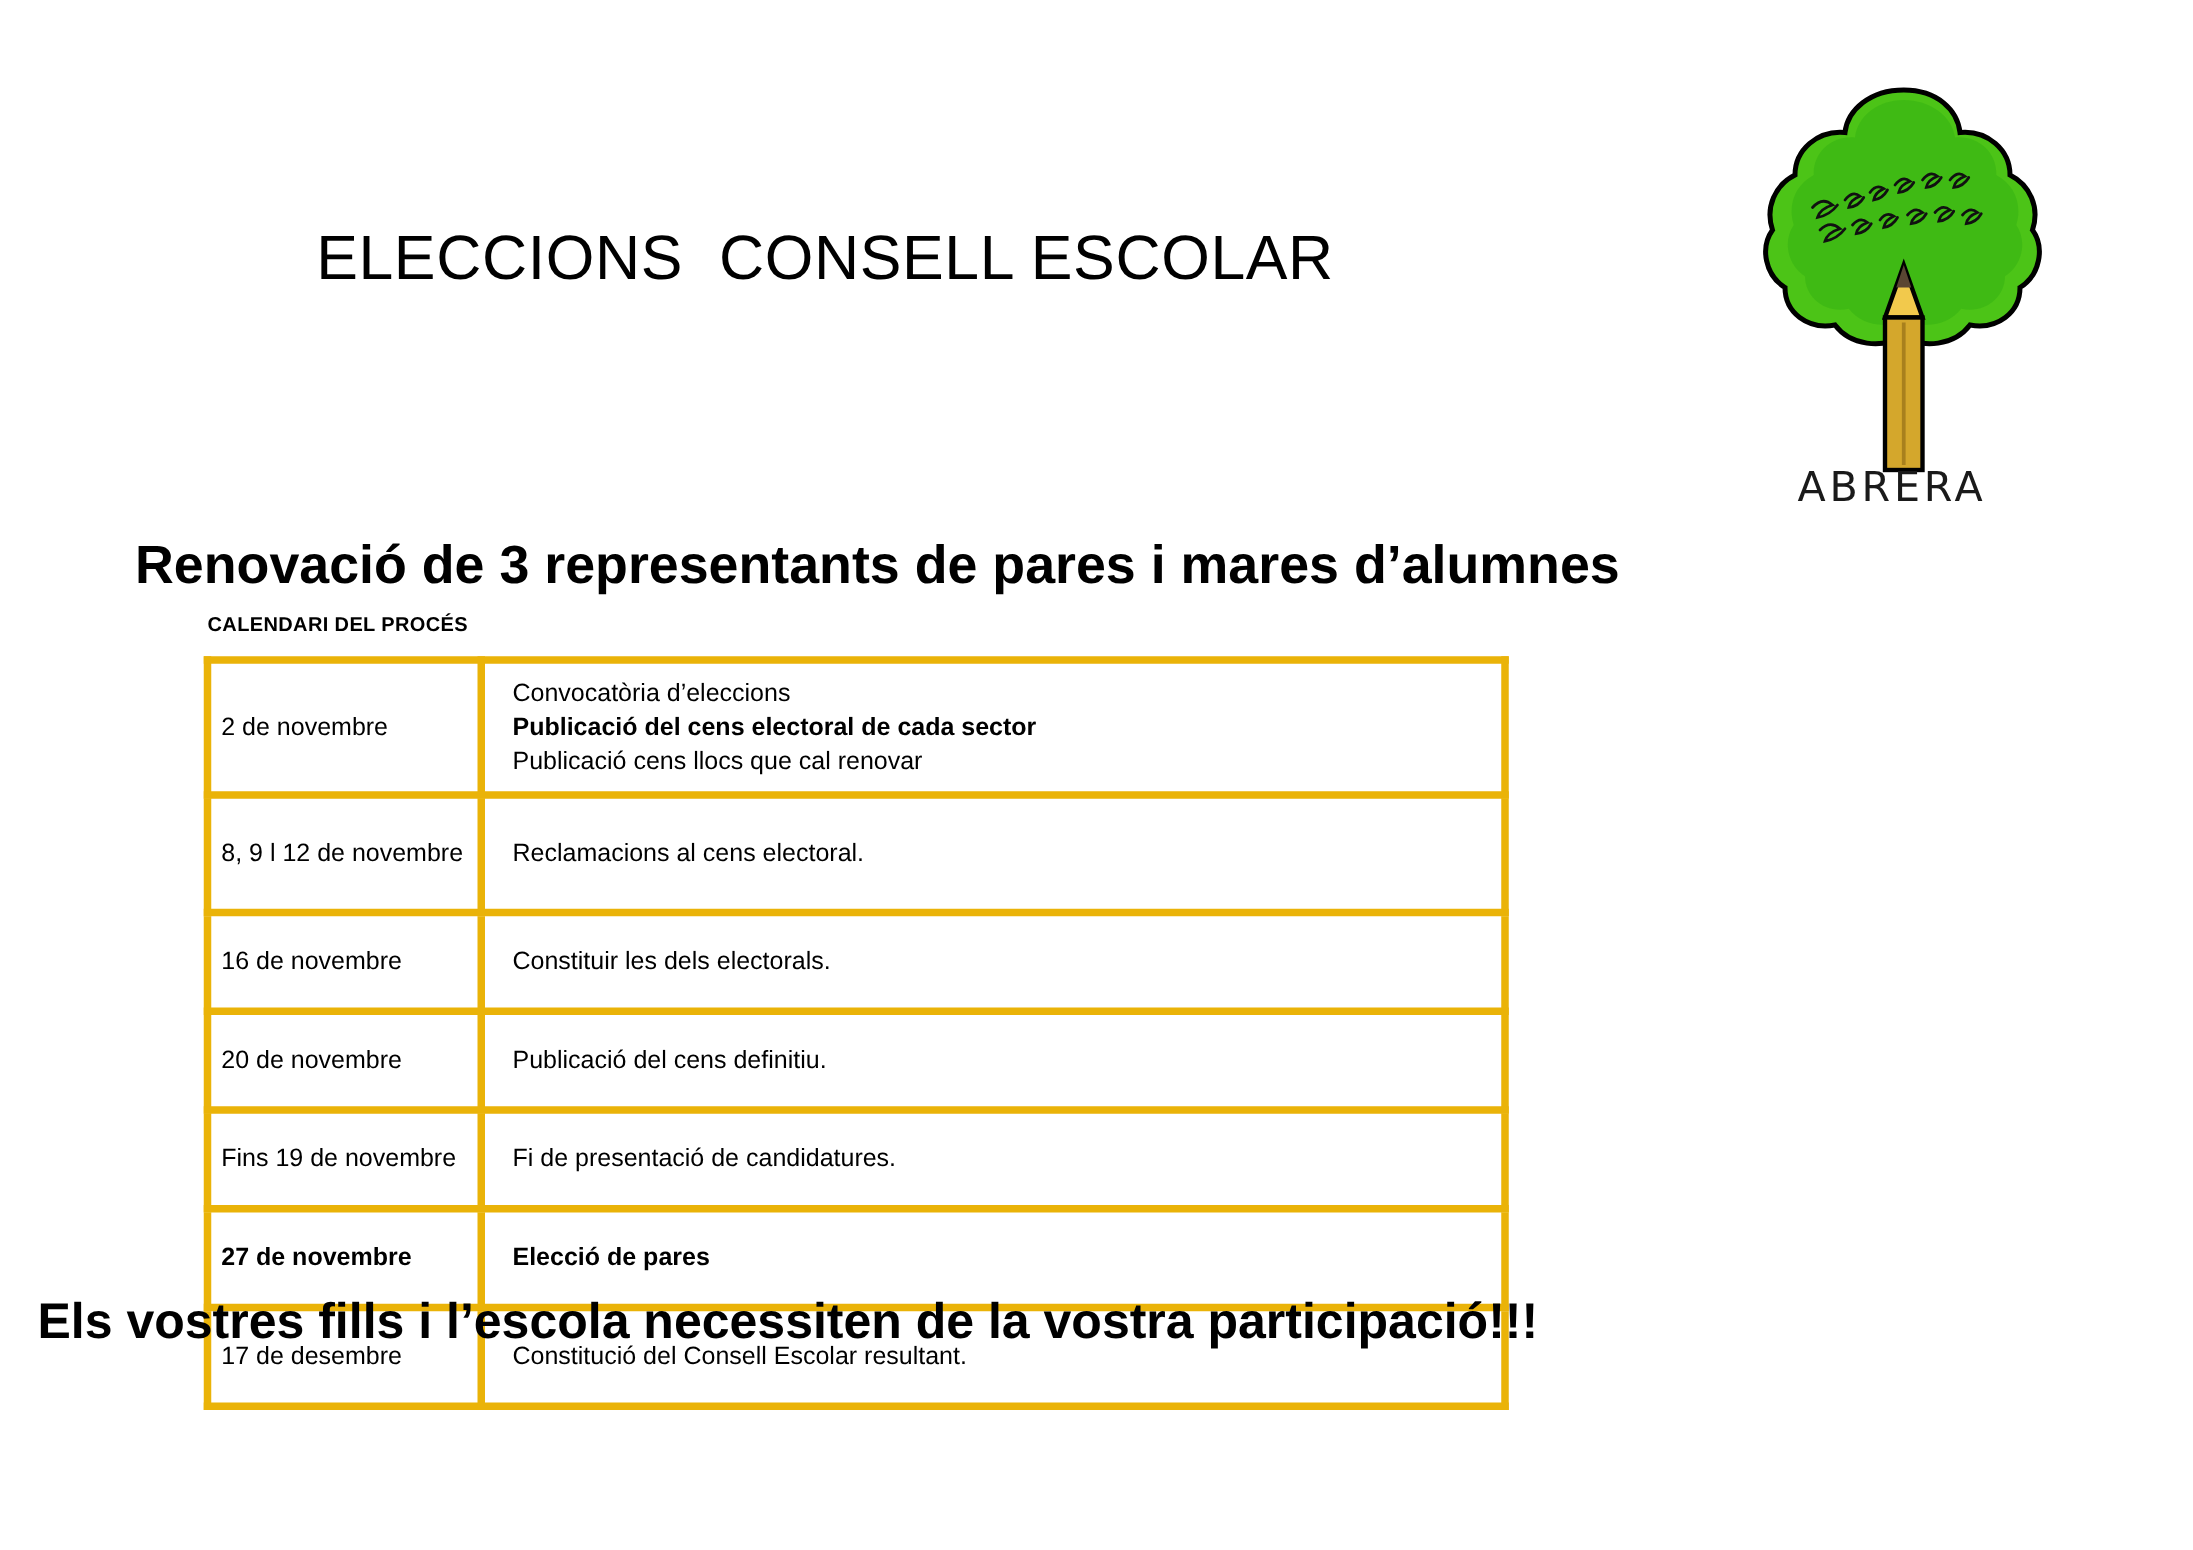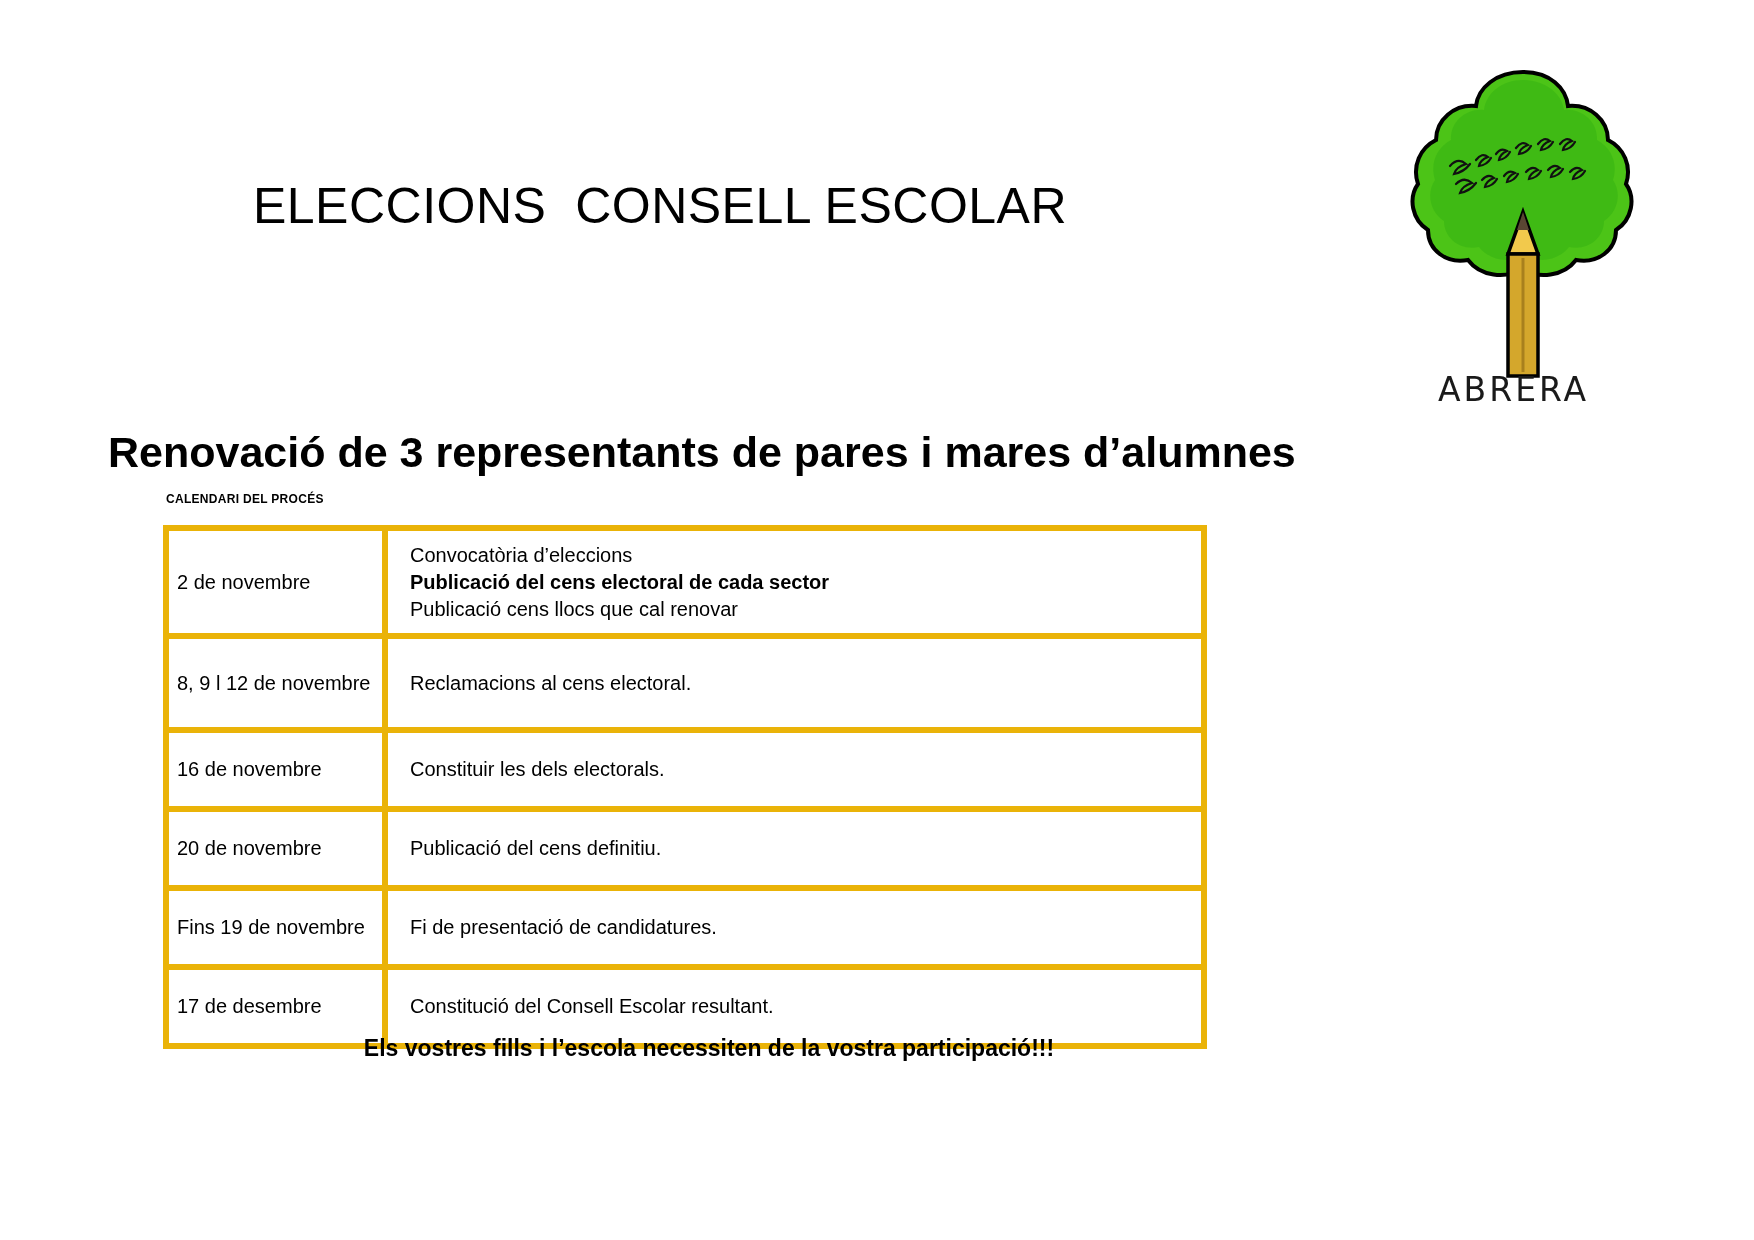--- a/index.html
+++ b/index.html
@@ -58,21 +58,21 @@
     left: 108px;
     font-size: 43px;
     font-weight: bold;
   }
 
   
   .cal-heading {
     position: absolute;
     top: 492px;
     left: 166px;
-    font-size: 12px;
+    font-size: 16px;
     font-weight: bold;
     letter-spacing: 0.3px;
     text-align: center;
   }
 
   
   .cal-table {
     position: absolute;
     top: 525px;
     left: 163px;
@@ -100,22 +100,21 @@
   .row-std td { height: 55px; }
   .bold { font-weight: bold; }
   .desc-line { display: block; }
 
   
   .footer {
     position: absolute;
     top: 1035px;
     left: 0;
     width: 1388px;
-    text-align: center;
-    font-size: 23px;
+    font-size: 40px;
     font-weight: bold;
   }
   .footer span { display: inline-block; padding-left: 30px; }
 </style>
 </head>
 <body>
 
 <div class="logo-wrap">
   <svg width="250" height="330" viewBox="0 0 250 330" xmlns="http://www.w3.org/2000/svg">
 
@@ -209,20 +208,26 @@
         <span class="desc-line">Publicació del cens definitiu.</span>
       </td>
     </tr>
     <tr class="row-std">
       <td class="date-cell">Fins 19 de novembre</td>
       <td class="desc-cell">
         <span class="desc-line">Fi de presentació de candidatures.</span>
       </td>
     </tr>
     <tr class="row-std">
+      <td class="date-cell bold">27 de novembre</td>
+      <td class="desc-cell">
+        <span class="desc-line bold">Elecció de pares</span>
+      </td>
+    </tr>
+    <tr class="row-std">
       <td class="date-cell">17 de desembre</td>
       <td class="desc-cell">
         <span class="desc-line">Constitució del Consell Escolar resultant.</span>
       </td>
     </tr>
   </tbody>
 </table>
 
 <div class="footer">
   <span>Els vostres fills i l’escola necessiten de la vostra participació!!!</span>

